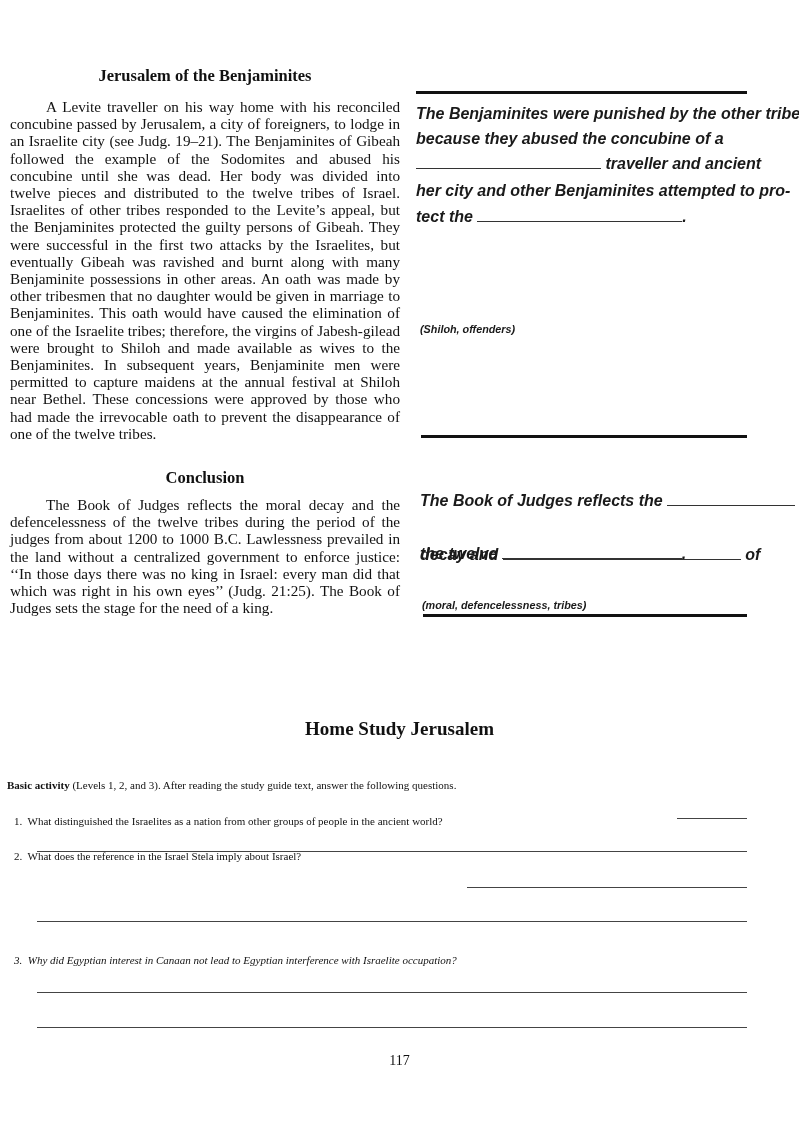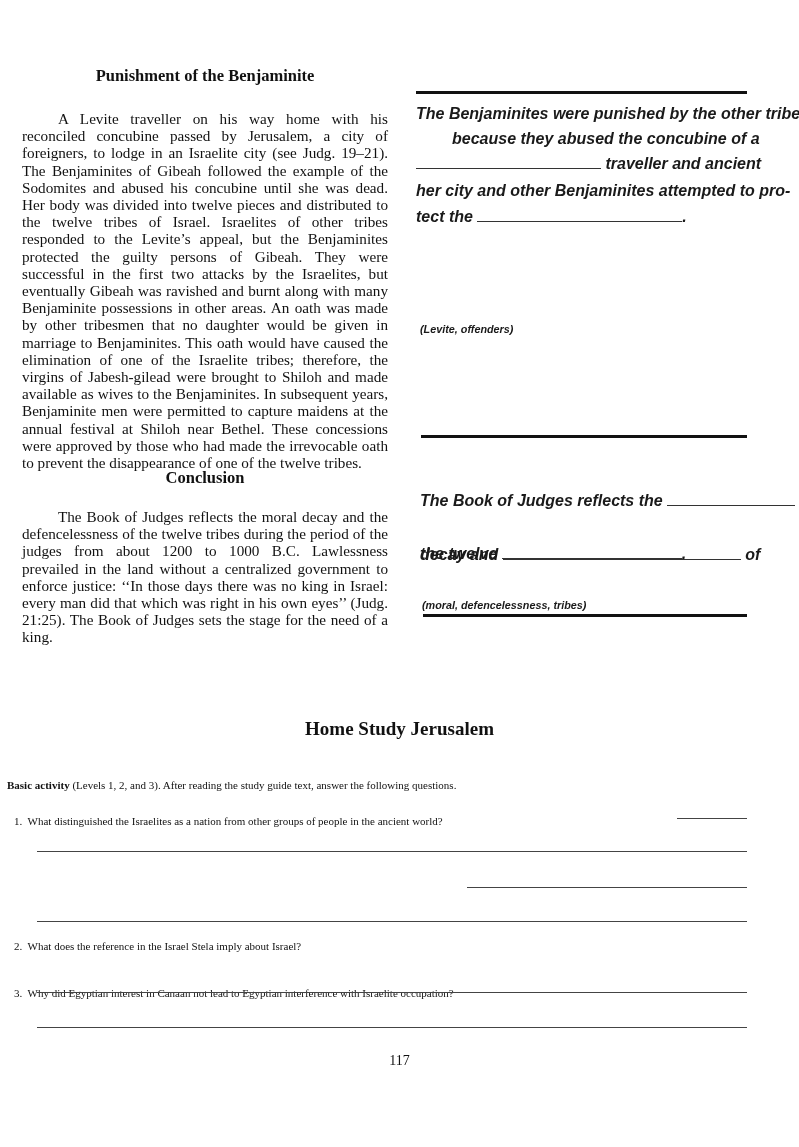--- a/index.html
+++ b/index.html
@@ -4,60 +4,60 @@
 <style>
   html, body { margin: 0; padding: 0; background: #ffffff; }
   body { width: 799px; height: 1147px; position: relative; overflow: hidden; color: #111; }
   .serif { font-family: "Liberation Serif", "DejaVu Serif", serif; }
   .sans { font-family: "Liberation Sans", "DejaVu Sans", sans-serif; }
   .abs { position: absolute; }
 
   
   .h-sec { font-weight: bold; font-size: 16.5px; text-align: center; width: 398px; left: 6px; }
   .body-left { left: 6px; width: 398px; font-size: 15.2px; line-height: 17.2px; text-align: justify; }
-  .body-left .para { text-indent: 36px; margin: 16px; }
+  .body-left .para { text-indent: 36px; margin: 4px; }
 
   
   .rule-thick { position: absolute; height: 2.5px; background: #111; }
   .rq { font-style: italic; font-weight: bold; font-size: 16px; color: #1a1a1a; white-space: nowrap; }
   .blank { display: inline-block; border-bottom: 1px solid #333; height: 10px; vertical-align: baseline; }
   .hint { font-style: italic; font-weight: bold; font-size: 10.8px; color: #1a1a1a; }
 
   
   .h-main { font-weight: bold; font-size: 19px; text-align: center; width: 799px; left: 0; }
   .txt { font-size: 11px; white-space: nowrap; margin-top: 10px; }
   .line { position: absolute; height: 1px; background: #444; }
   .pg { font-size: 14px; text-align: center; width: 799px; left: 0; }
 </style>
 </head>
 <body>
 
-<div class="abs serif h-sec" style="top:66px;">Punishment of the Benjaminite</div>
+<div class="abs serif h-sec" style="top:66px;">Jerusalem of the Benjaminites</div>
 <div class="abs serif body-left" style="top:94px;">
   <p class="para">A Levite traveller on his way home with his reconciled concubine passed by Jerusalem, a city of foreigners, to lodge in an Israelite city (see Judg. 19–21). The Benjaminites of Gibeah followed the example of the Sodomites and abused his concubine until she was dead. Her body was divided into twelve pieces and distributed to the twelve tribes of Israel. Israelites of other tribes responded to the Levite’s appeal, but the Benjaminites protected the guilty persons of Gibeah. They were successful in the first two attacks by the Israelites, but eventually Gibeah was ravished and burnt along with many Benjaminite possessions in other areas. An oath was made by other tribesmen that no daughter would be given in marriage to Benjaminites. This oath would have caused the elimination of one of the Israelite tribes; therefore, the virgins of Jabesh-gilead were brought to Shiloh and made available as wives to the Benjaminites. In subsequent years, Benjaminite men were permitted to capture maidens at the annual festival at Shiloh near Bethel. These concessions were approved by those who had made the irrevocable oath to prevent the disappearance of one of the twelve tribes.</p>
 </div>
 
 <div class="abs serif h-sec" style="top:468px;">Conclusion</div>
 <div class="abs serif body-left" style="top:492px;">
   <p class="para">The Book of Judges reflects the moral decay and the defencelessness of the twelve tribes during the period of the judges from about 1200 to 1000 B.C. Lawlessness prevailed in the land without a centralized government to enforce justice: ‘‘In those days there was no king in Israel: every man did that which was right in his own eyes’’ (Judg. 21:25). The Book of Judges sets the stage for the need of a king.</p>
 </div>
 
 <div class="rule-thick" style="left:416px; top:91px; width:331px;"></div>
 <div class="abs sans rq" style="left:416px; top:105px;">The Benjaminites were punished by the other tribes</div>
-<div class="abs sans rq" style="left:416px; top:130px;margin-left:36px;">because they abused the concubine of a</div>
+<div class="abs sans rq" style="left:416px; top:130px;">because they abused the concubine of a</div>
 <div class="abs sans rq" style="left:416px; top:155px;">
   <span class="blank" style="width:185px;"></span>
   <span>traveller and ancient</span>
 </div>
 <div class="abs sans rq" style="left:416px; top:182px;">her city and other Benjaminites attempted to pro-</div>
 <div class="abs sans rq" style="left:416px; top:208px;">
   <span>tect the</span>
   <span class="blank" style="width:205px;"></span><span>.</span>
 </div>
-<div class="abs sans hint" style="left:420px; top:323px;">(Levite, offenders)</div>
+<div class="abs sans hint" style="left:420px; top:323px;">(Shiloh, offenders)</div>
 <div class="rule-thick" style="left:421px; top:435px; width:326px;"></div>
 
 <div class="abs sans rq" style="left:420px; top:492px;">
   <span>The Book of Judges reflects the</span>
   <span class="blank" style="width:128px;"></span>
 </div>
 <div class="abs sans rq" style="left:420px; top:518px;margin-top:28px;">
   <span>decay and</span>
   <span class="blank" style="width:238px;"></span>
   <span>of</span>
@@ -74,27 +74,27 @@
   <b>Basic activity</b><span> (Levels 1, 2, and 3). After reading the study guide text, answer the following questions.</span>
 </div>
 
 <div class="abs serif txt" style="left:14px; top:805px;">
   <span>1.</span>&nbsp;
   <span>What distinguished the Israelites as a nation from other groups of people in the ancient world?</span>
 </div>
 <div class="line" style="left:677px; top:818px; width:70px;"></div>
 <div class="line" style="left:37px; top:851px; width:710px;"></div>
 
-<div class="abs serif txt" style="left:14px; top:930px;">
+<div class="abs serif txt" style="left:14px; top:840px;">
   <span>2.</span>&nbsp;
   <span>What does the reference in the Israel Stela imply about Israel?</span>
 </div>
 <div class="line" style="left:467px; top:887px; width:280px;"></div>
 <div class="line" style="left:37px; top:921px; width:710px;"></div>
 
-<div class="abs serif txt" style="left:14px; top:977px;">
+<div class="abs serif txt" style="left:14px; top:944px;font-style:italic;">
   <span>3.</span>&nbsp;
   <span>Why did Egyptian interest in Canaan not lead to Egyptian interference with Israelite occupation?</span>
 </div>
 <div class="line" style="left:37px; top:992px; width:710px;"></div>
 <div class="line" style="left:37px; top:1027px; width:710px;"></div>
 
 <div class="abs serif pg" style="top:1053px;">117</div>
 
 </body></html>

